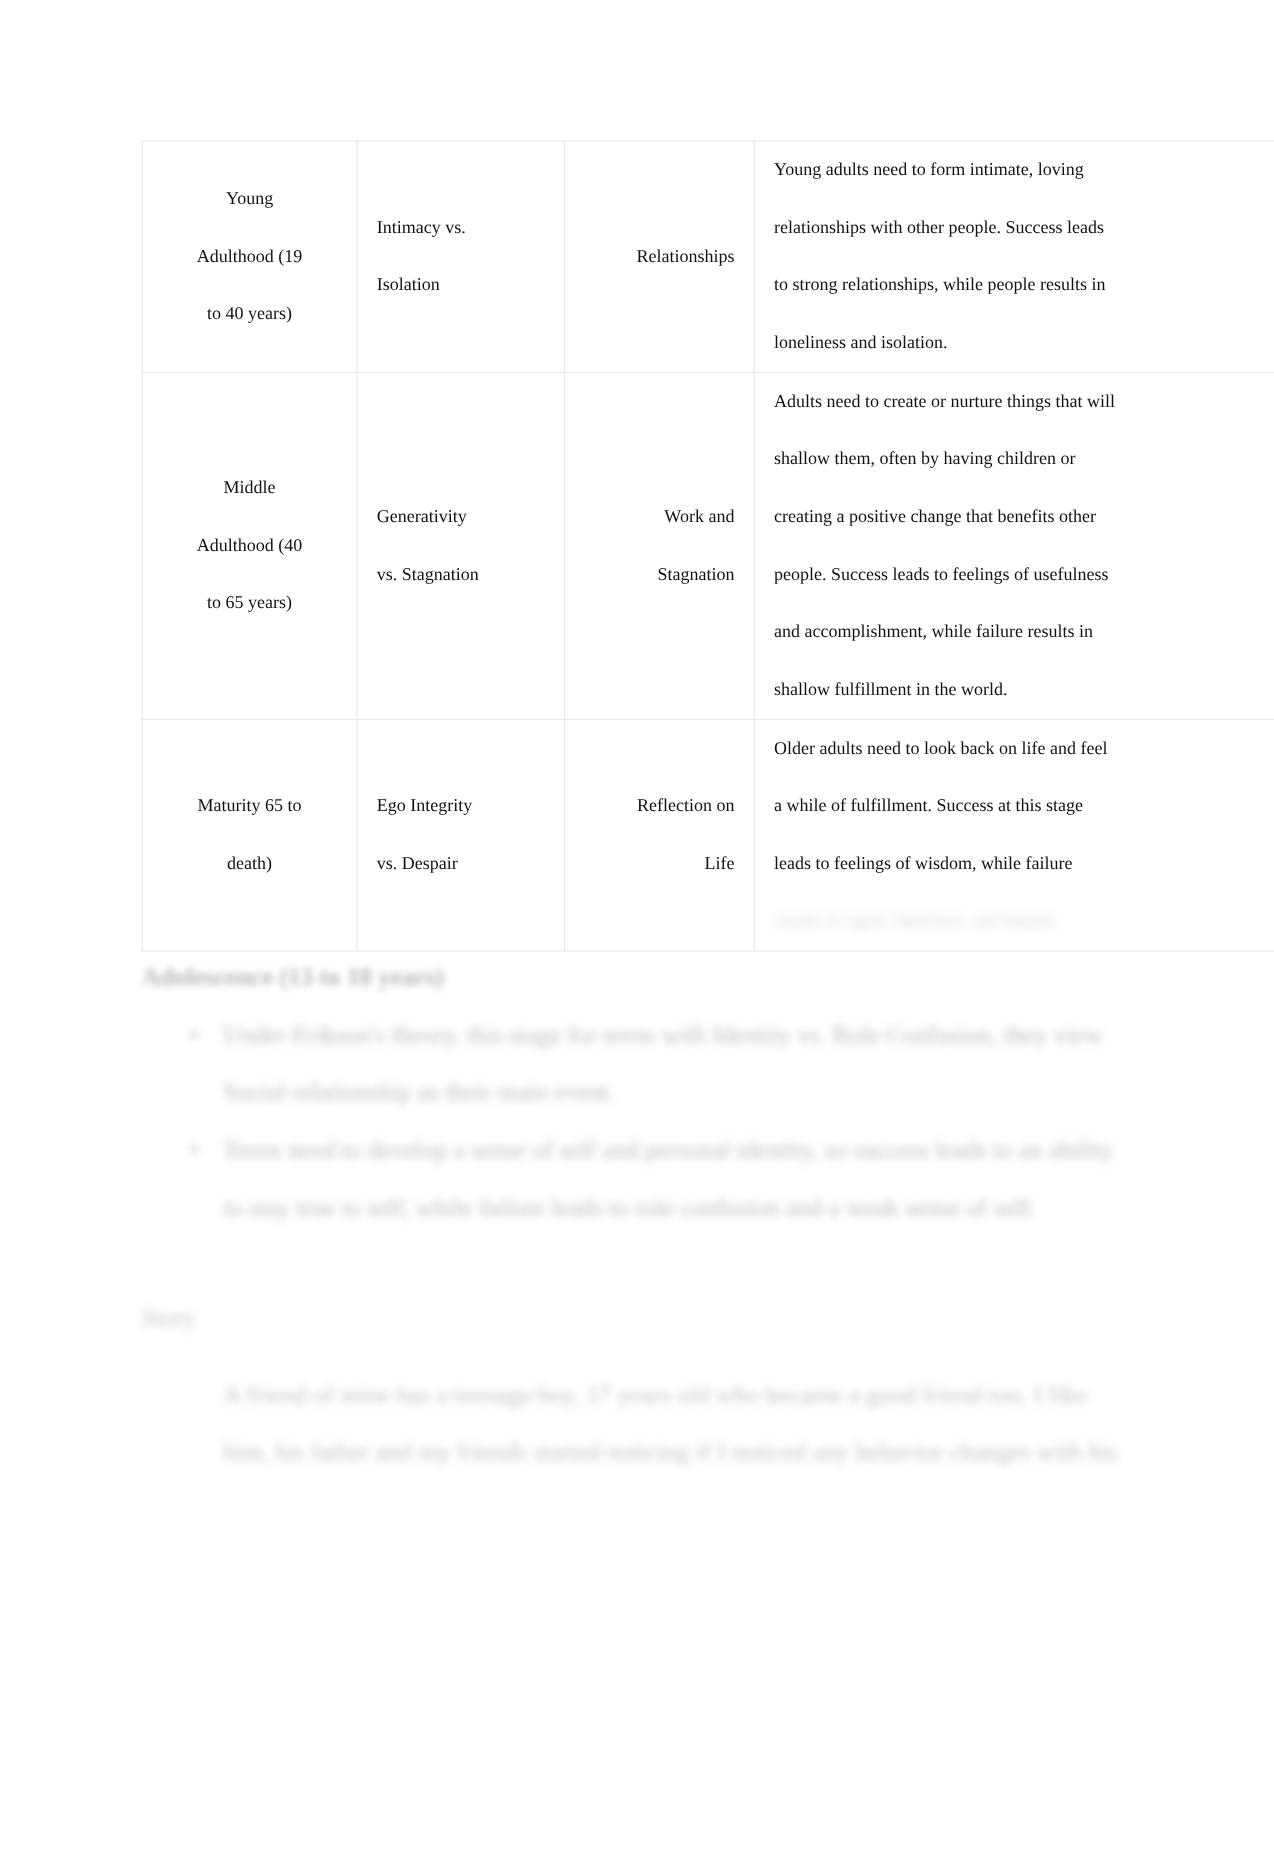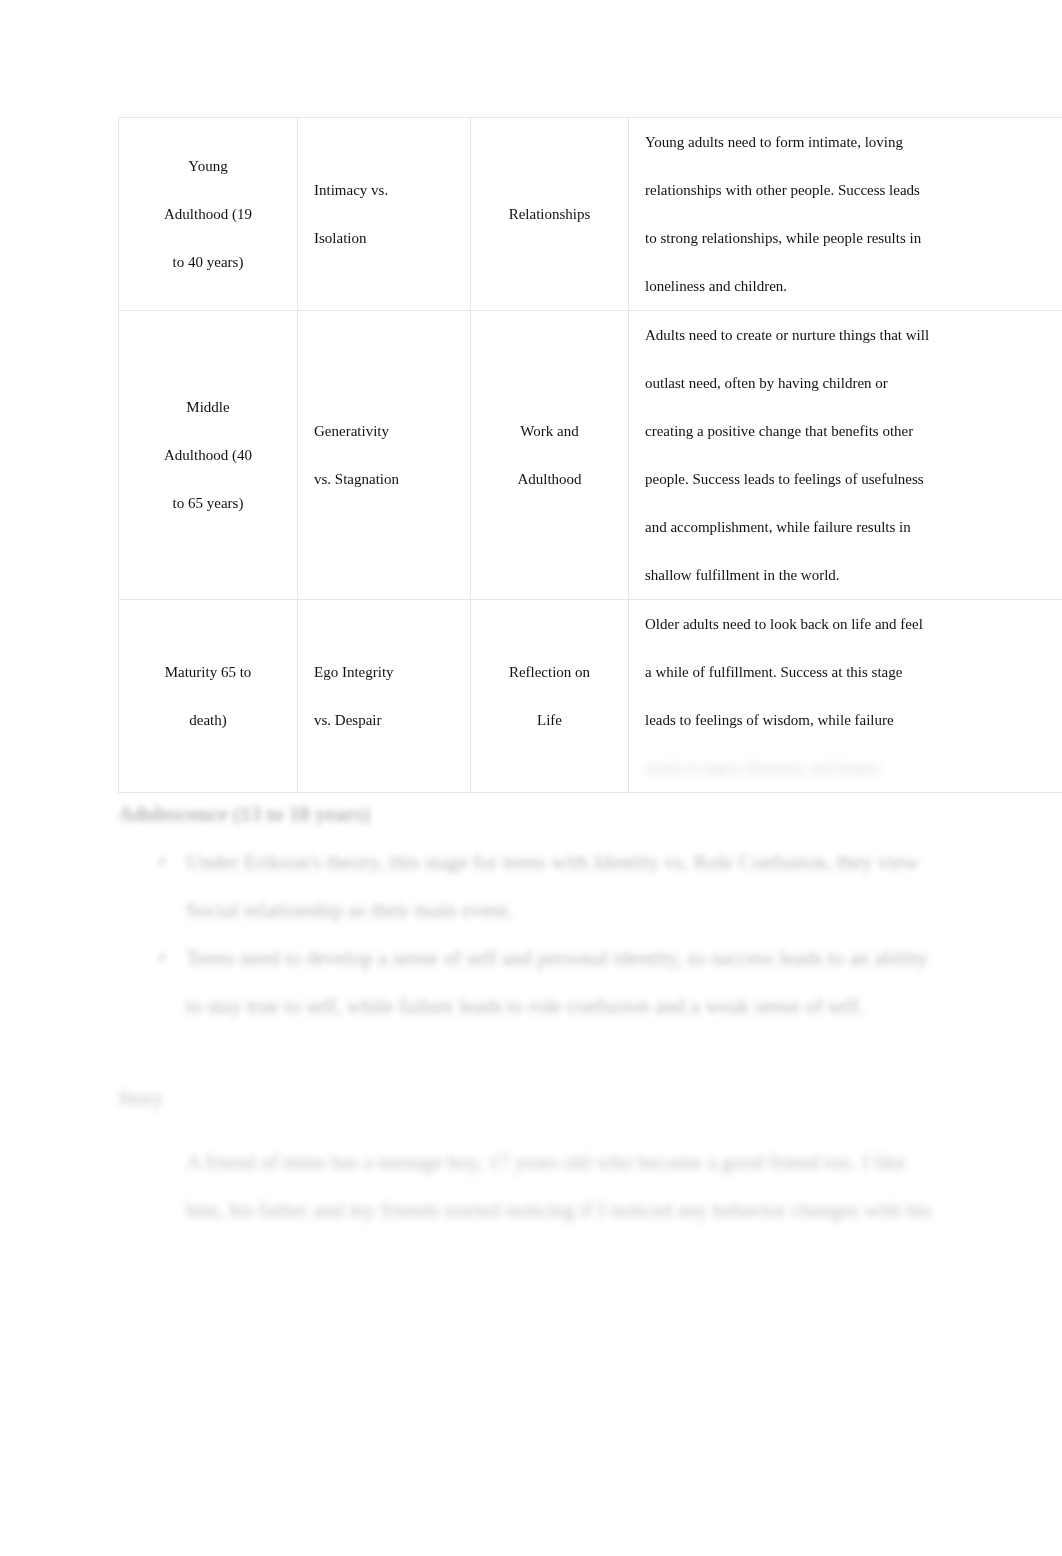--- a/index.html
+++ b/index.html
@@ -43,21 +43,21 @@
     color: #111111;
     font-family: Liberation Serif, serif;
   }
   .col-stage   { width: 146px; }
   .col-crisis  { width: 140px; }
   .col-event   { width: 125px; }
   .col-desc    { width: 417px; }
 
   .cell-stage  { text-align: center; padding-left: 8px; }
   .cell-crisis { text-align: left; padding-left: 8px; margin-left: 28px; }
-  .cell-event  { text-align: center; padding-left: 8px; }
+  .cell-event  { text-align: right; padding-left: 8px; }
   .cell-desc   { text-align: left; padding-left: 9px; vertical-align: top; padding-top: 2px; }
 
   .row-1 td { height: 178px; }
   .row-2 td { height: 272px; }
   .row-3 td { height: 178px; }
 
   .row-2 .cell-stage,
   .row-2 .cell-crisis,
   .row-2 .cell-event { vertical-align: middle; }
 
@@ -151,41 +151,41 @@
           <span class="desc-line">Intimacy vs.</span>
           <span class="desc-line">Isolation</span>
         </td>
         <td class="col-event cell-event">
           <span class="desc-line">Relationships</span>
         </td>
         <td class="col-desc cell-desc">
           <span class="desc-line">Young adults need to form intimate, loving</span>
           <span class="desc-line">relationships with other people. Success leads</span>
           <span class="desc-line">to strong relationships, while people results in</span>
-          <span class="desc-line">loneliness and children.</span>
+          <span class="desc-line">loneliness and isolation.</span>
         </td>
       </tr>
 
       <tr class="row-2">
         <td class="col-stage cell-stage">
           <span class="desc-line">Middle</span>
           <span class="desc-line">Adulthood (40</span>
           <span class="desc-line">to 65 years)</span>
         </td>
         <td class="col-crisis cell-crisis">
           <span class="desc-line">Generativity</span>
           <span class="desc-line">vs. Stagnation</span>
         </td>
         <td class="col-event cell-event">
           <span class="desc-line">Work and</span>
-          <span class="desc-line">Adulthood</span>
+          <span class="desc-line">Stagnation</span>
         </td>
         <td class="col-desc cell-desc">
           <span class="desc-line">Adults need to create or nurture things that will</span>
-          <span class="desc-line">outlast need, often by having children or</span>
+          <span class="desc-line">shallow them, often by having children or</span>
           <span class="desc-line">creating a positive change that benefits other</span>
           <span class="desc-line">people. Success leads to feelings of usefulness</span>
           <span class="desc-line">and accomplishment, while failure results in</span>
           <span class="desc-line">shallow fulfillment in the world.</span>
         </td>
       </tr>
 
       <tr class="row-3">
         <td class="col-stage cell-stage">
           <span class="desc-line">Maturity 65 to</span>

